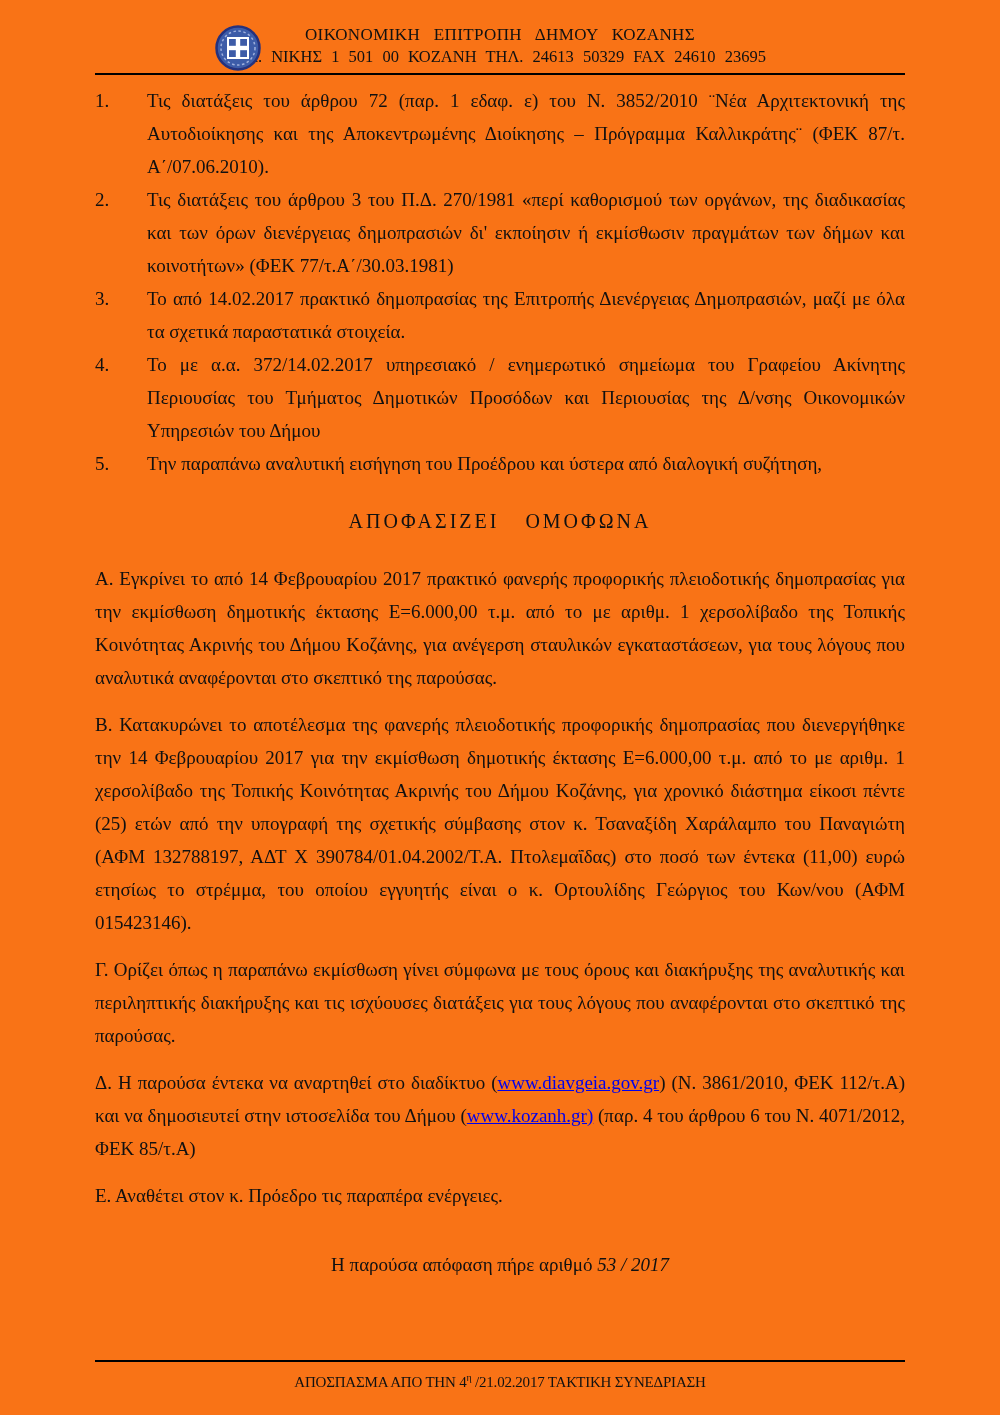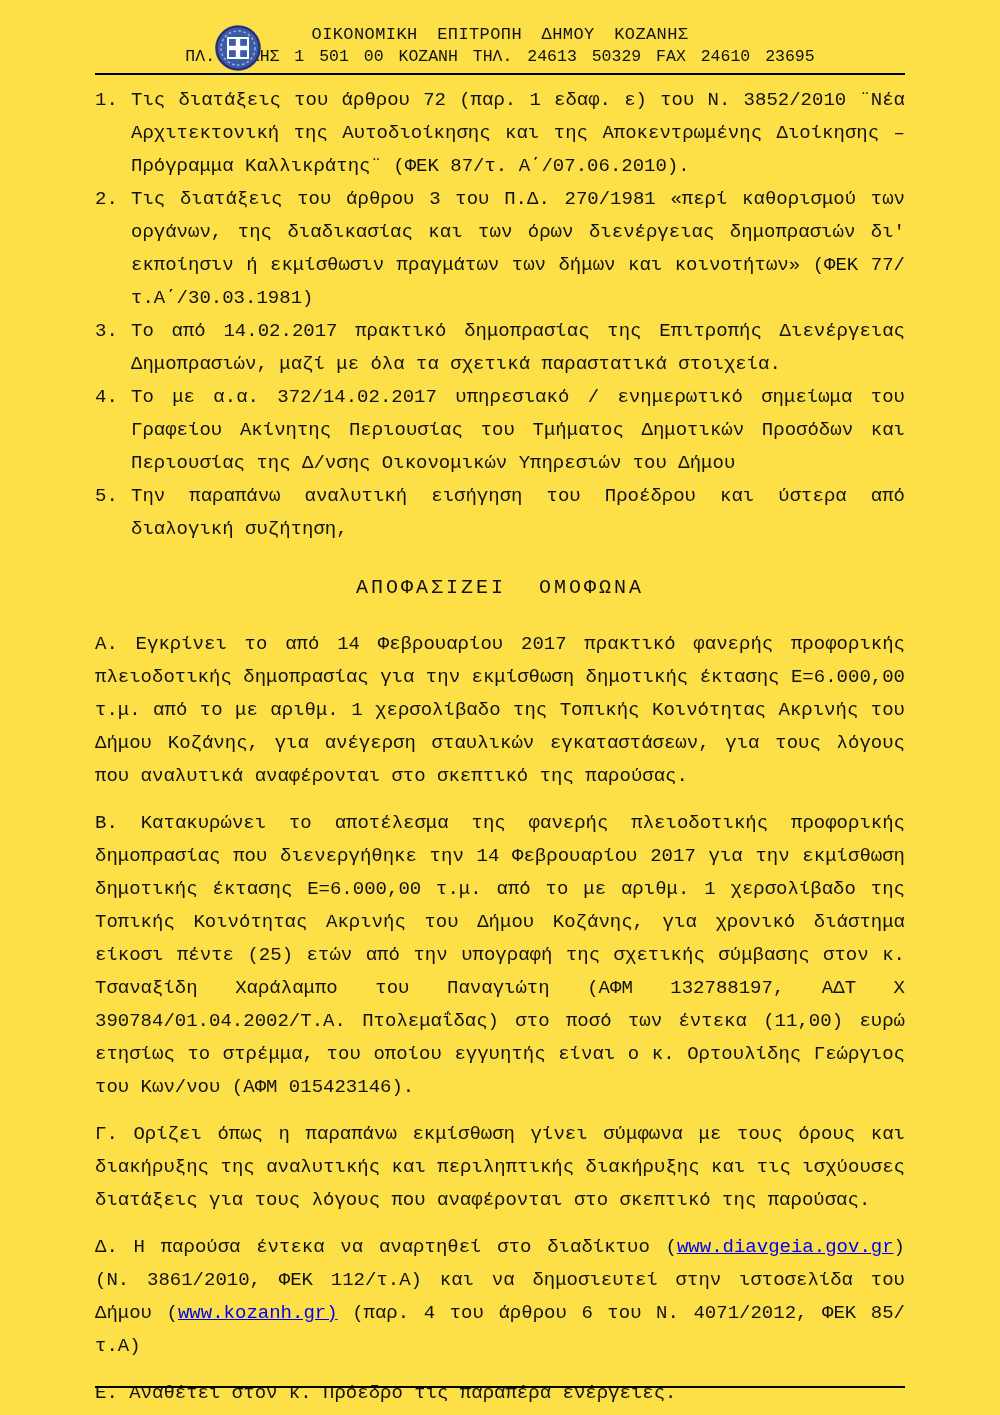--- a/index.html
+++ b/index.html
@@ -1,23 +1,23 @@
 <!DOCTYPE html>
 <html lang="el"><head>
 <meta charset="utf-8">
 <style>
   * { box-sizing: border-box; }
   html, body { margin: 0; padding: 0; background: #ffffff; }
   .page {
     position: relative;
     width: 1000px;
     height: 1415px;
-    background: #fde047;
+    background: #f97316;
     color: #111111;
-    font-family: Liberation Mono, monospace;
+    font-family: Liberation Serif, serif;
     overflow: hidden;
     margin: 0 auto;
   }
 
   
   .doc-header {
     position: absolute;
     top: 0; left: 95px; right: 95px;
     padding-top: 24px;
     padding-bottom: 5px;
@@ -46,21 +46,21 @@
     position: absolute;
     left: 95px; right: 95px; top: 84px;
     font-size: 19px;
     line-height: 33px;
   }
   .intro { margin: 8px 0 18px 0; }
 
   .clist { margin: 0 0 0 0; }
   .clist-item { display: flex; }
   .clist-num { flex: 0 0 36px; }
-  .clist-text { flex: 1; text-align: justify; }
+  .clist-text { flex: 1; text-align: justify; margin-left: 16px; }
 
   .decision-heading {
     text-align: center;
     font-size: 20px;
     letter-spacing: 3px;
     word-spacing: 18px;
     margin: 25px 0 24px 0;
   }
 
   .para { text-align: justify; margin: 0 0 14px 0; }
@@ -148,15 +148,16 @@
     <p class="para">Ε. Αναθέτει στον κ. Πρόεδρο τις παραπέρα ενέργειες.</p>
 
     <div class="closing">
       <div class="closing-line1"><span>Η παρούσα απόφαση πήρε αριθμό </span><span class="decision-no">53 / 2017</span></div>
 
     </div>
 
   </div>
 
   <div class="doc-footer">
+    <div><span>ΑΠΟΣΠΑΣΜΑ ΑΠΟ ΤΗΝ 4</span><sup>η</sup><span> /21.02.2017  ΤΑΚΤΙΚΗ ΣΥΝΕΔΡΙΑΣΗ</span></div>
   </div>
 
 </div>
 
 </body></html>

